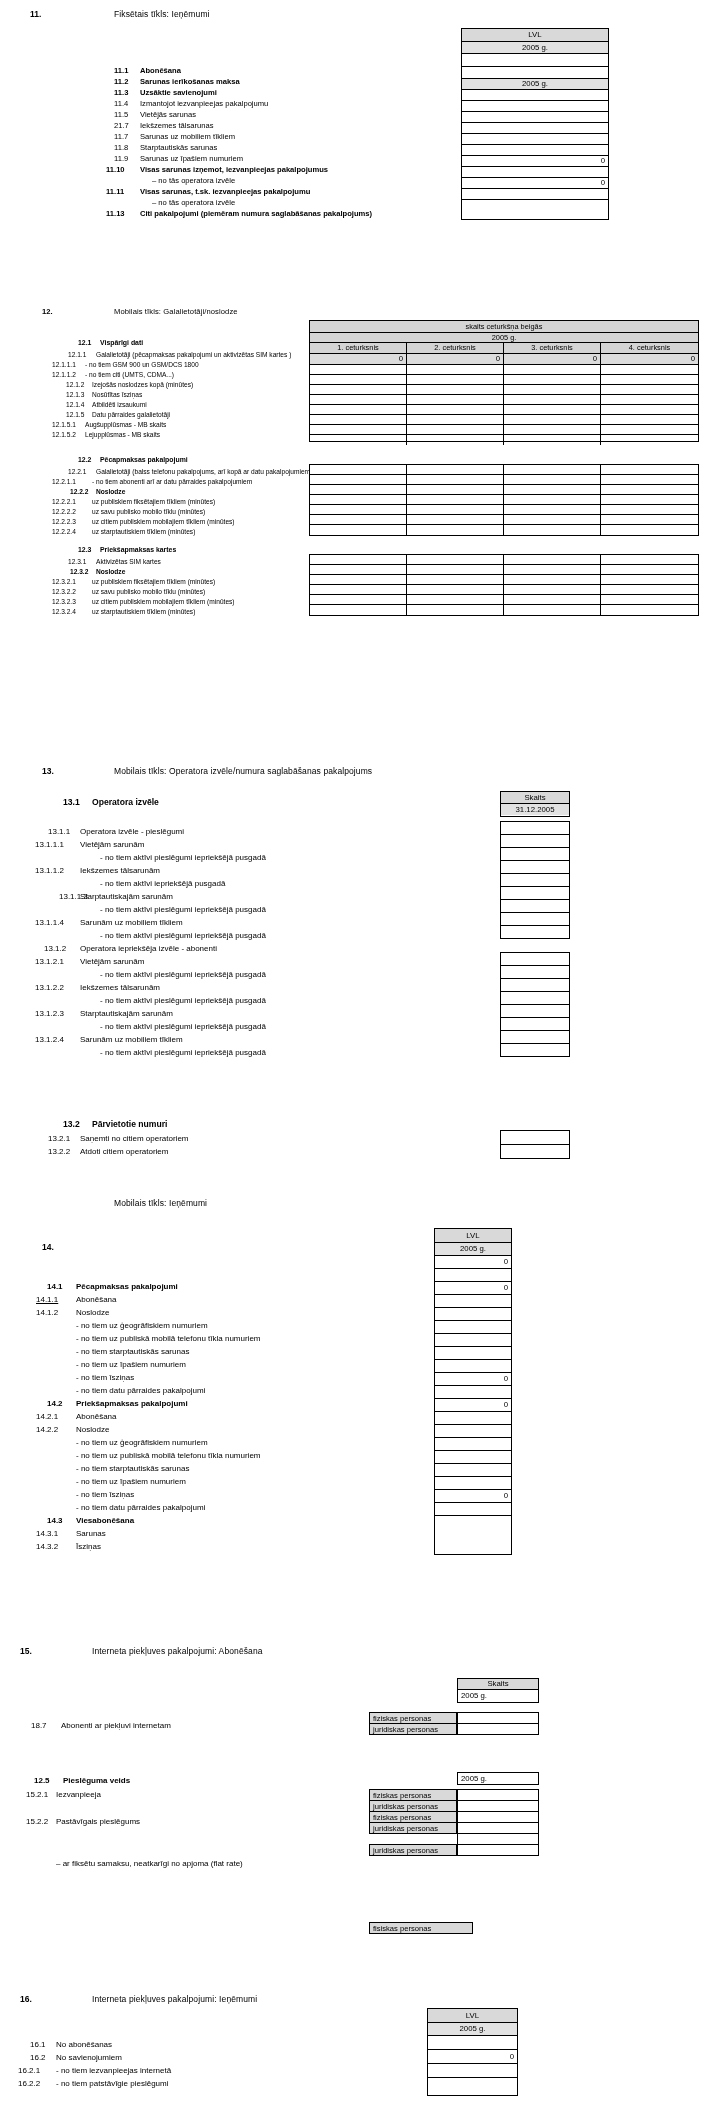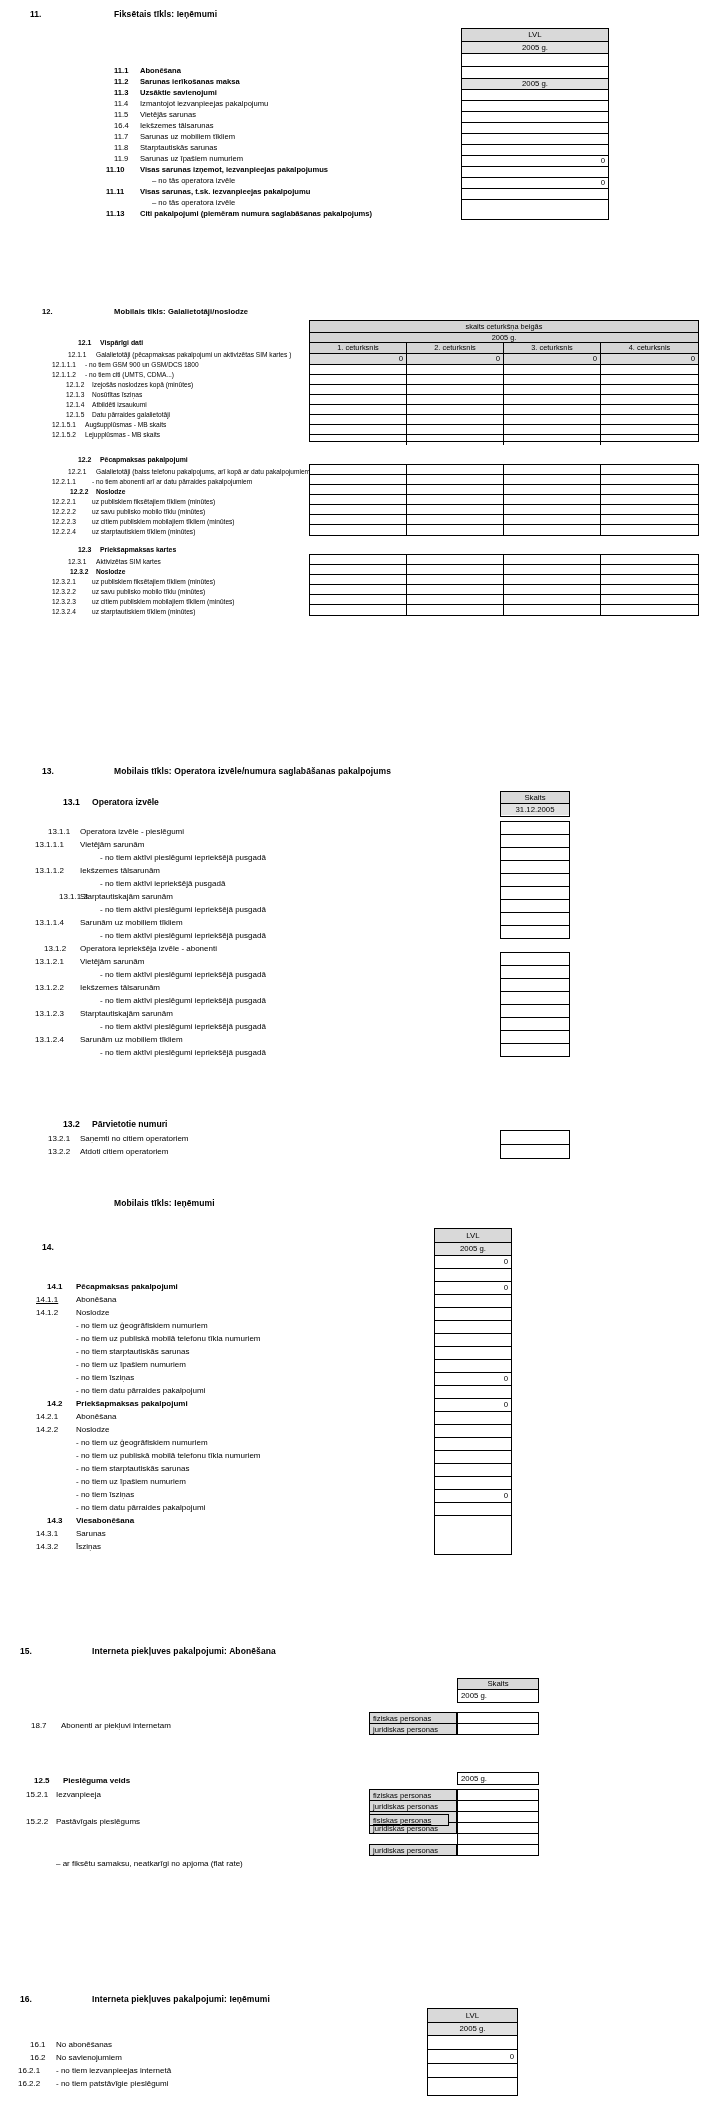--- a/index.html
+++ b/index.html
@@ -19,21 +19,21 @@
     position: relative;
     width: 709px;
     height: 2101px;
     overflow: hidden;
   }
 
   
   .sec-head {
     position: absolute;
     font-size: 8.5px;
-    font-weight: bold;
+    font-weight: normal;
     letter-spacing: .1px;
     white-space: nowrap;
     padding-left: 32px;
   }
   .sec-num {
     position: absolute;
     font-size: 8.5px;
     font-weight: bold;
   }
 
@@ -157,21 +157,21 @@
   <div class="lbl b" style="left:114px; top:66px;">11.1</div>
   <div class="lbl b" style="left:140px; top:66px;">Abonēšana</div>
   <div class="lbl b" style="left:114px; top:77px;">11.2</div>
   <div class="lbl b" style="left:140px; top:77px;">Sarunas ierīkošanas maksa</div>
   <div class="lbl b" style="left:114px; top:88px;">11.3</div>
   <div class="lbl b" style="left:140px; top:88px;">Uzsāktie savienojumi</div>
   <div class="lbl" style="left:114px; top:99px;">11.4</div>
   <div class="lbl" style="left:140px; top:99px;">Izmantojot iezvanpieejas pakalpojumu</div>
   <div class="lbl" style="left:114px; top:110px;">11.5</div>
   <div class="lbl" style="left:140px; top:110px;">Vietējās sarunas</div>
-  <div class="lbl" style="left:114px; top:121px;">16.4</div>
+  <div class="lbl" style="left:114px; top:121px;">21.7</div>
   <div class="lbl" style="left:140px; top:121px;">Iekšzemes tālsarunas</div>
   <div class="lbl" style="left:114px; top:132px;">11.7</div>
   <div class="lbl" style="left:140px; top:132px;">Sarunas uz mobiliem tīkliem</div>
   <div class="lbl" style="left:114px; top:143px;">11.8</div>
   <div class="lbl" style="left:140px; top:143px;">Starptautiskās sarunas</div>
   <div class="lbl" style="left:114px; top:154px;text-align:right;">11.9</div>
   <div class="lbl" style="left:140px; top:154px;">Sarunas uz īpašiem numuriem</div>
   <div class="lbl b" style="left:106px; top:165px;">11.10</div>
   <div class="lbl b" style="left:140px; top:165px;">Visas sarunas izņemot, iezvanpieejas pakalpojumus</div>
   <div class="lbl" style="left:152px; top:176px;">– no tās operatora izvēle</div>
@@ -608,21 +608,21 @@
   <div class="tbl" style="left:457px; top:1772px; width:82px; height:13px;">
     <div class="cell" style="height:11px; border-bottom:none; text-align:left; padding-left:3px;">
         <span style="position:absolute;left:3px;top:50%;transform:translateY(-52%);font-size:7.8px;">2005 g.</span>
       </div>
   </div>
 
   <div class="lblbox" style="left:369px; top:1789px; width:88px; height:12px;">fiziskas personas</div>
   <div class="lblbox" style="left:369px; top:1800px; width:88px; height:12px;">juridiskas personas</div>
   <div class="lblbox" style="left:369px; top:1811px; width:88px; height:12px;">fiziskas personas</div>
   <div class="lblbox" style="left:369px; top:1822px; width:88px; height:12px;">juridiskas personas</div>
-  <div class="lblbox" style="left:369px; top:1814px; width:80px; height:12px;text-decoration:underline;">fisiskas personas</div>
+  <div class="lblbox" style="left:369px; top:1922px; width:104px; height:12px;">fisiskas personas</div>
   <div class="lblbox" style="left:369px; top:1844px; width:88px; height:12px;">juridiskas personas</div>
 
   <div class="tbl" style="left:457px; top:1789px; width:82px; height:67px;">
     <div class="cell" style="height:11px;"></div>
     <div class="cell" style="height:11px;"></div>
     <div class="cell" style="height:11px;"></div>
     <div class="cell" style="height:11px;"></div>
     <div class="cell" style="height:11px;"></div>
     <div class="cell" style="height:10px;"></div>
   </div>

